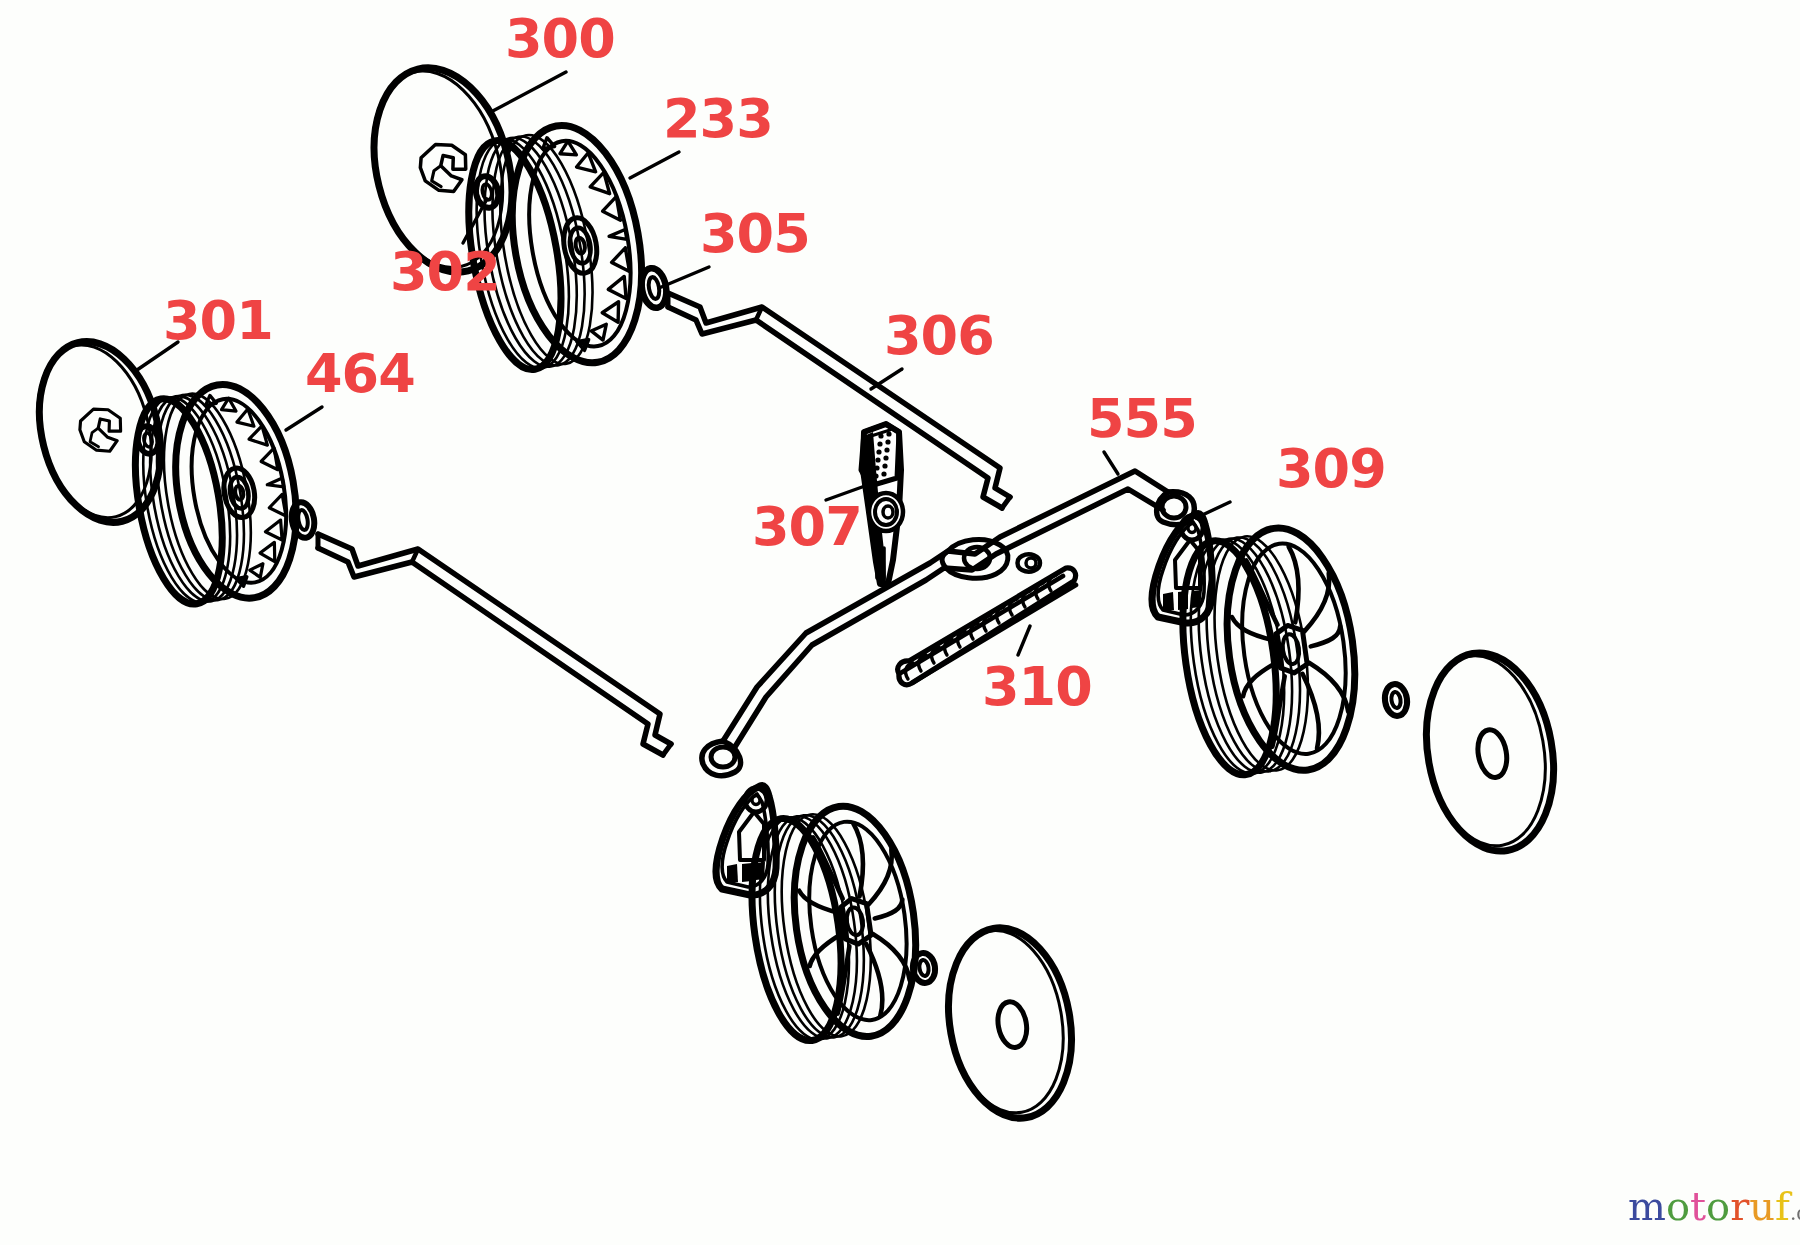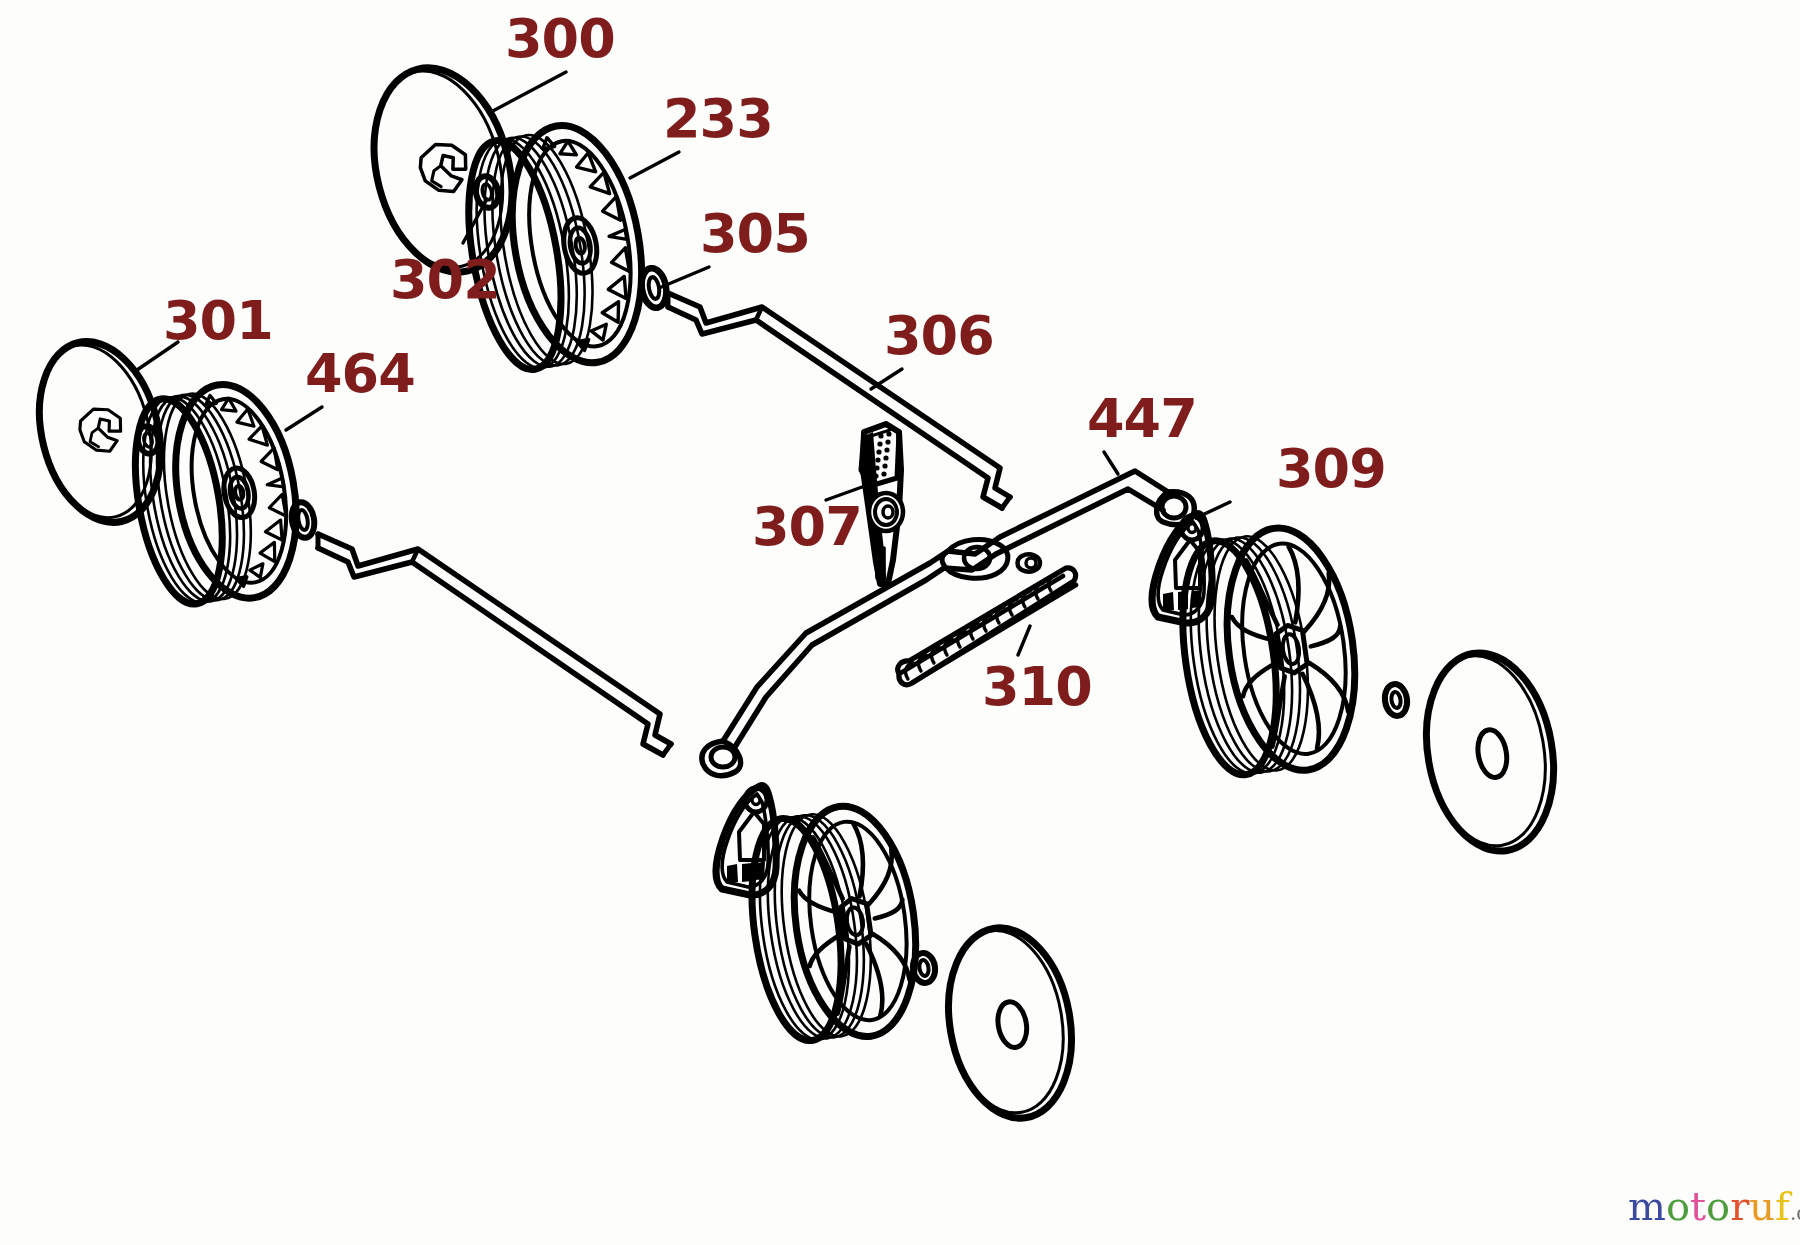--- a/index.html
+++ b/index.html
@@ -24,21 +24,21 @@
     top: 0;
     width: 1800px;
     height: 1245px;
   }
   .callout {
     position: absolute;
     font-family: "DejaVu Sans", "Liberation Sans", sans-serif;
     font-weight: bold;
     font-size: 54px;
     letter-spacing: -1px;
-    color: #7f1d1d;
+    color: #ef4444;
     line-height: 1;
     white-space: nowrap;
     user-select: none;
   }
   #watermark {
     position: absolute;
     left: 1628px;
     top: 1186px;
     font-family: "DejaVu Serif", "Liberation Serif", serif;
     font-size: 40px;
@@ -371,26 +371,26 @@
         <path d="M 1104,452 L 1118,474"></path>
         <path d="M 1230,502 L 1196,518"></path>
         <path d="M 826,500 L 876,482"></path>
         <path d="M 1018,655 L 1030,626"></path>
       </g>
     </g>
   </svg>
 
   <div class="callout" style="left:505px; top:12px;">300</div>
   <div class="callout" style="left:663px; top:92px;">233</div>
-  <div class="callout" style="left:390px; top:245px;margin-top:8px;">302</div>
+  <div class="callout" style="left:390px; top:245px;">302</div>
   <div class="callout" style="left:700px; top:207px;">305</div>
   <div class="callout" style="left:163px; top:294px;">301</div>
   <div class="callout" style="left:884px; top:309px;">306</div>
   <div class="callout" style="left:305px; top:347px;">464</div>
-  <div class="callout" style="left:1087px; top:392px;">447</div>
+  <div class="callout" style="left:1087px; top:392px;">555</div>
   <div class="callout" style="left:1276px; top:442px;">309</div>
   <div class="callout" style="left:752px; top:500px;">307</div>
   <div class="callout" style="left:982px; top:660px;text-align:right;">310</div>
 
   <div id="watermark">
     <span class="wl" style="color:#3b4a9e">m</span><span class="wl" style="color:#4f9c3f">o</span><span class="wl" style="color:#e0519a">t</span><span class="wl" style="color:#4f9c3f">o</span><span class="wl" style="color:#e2522a">r</span><span class="wl" style="color:#e89a24">u</span><span class="wl" style="color:#e8c219">f</span><span class="wsuffix" style="color:#6f6f6f">.de</span>
   </div>
 
 </div>
 

